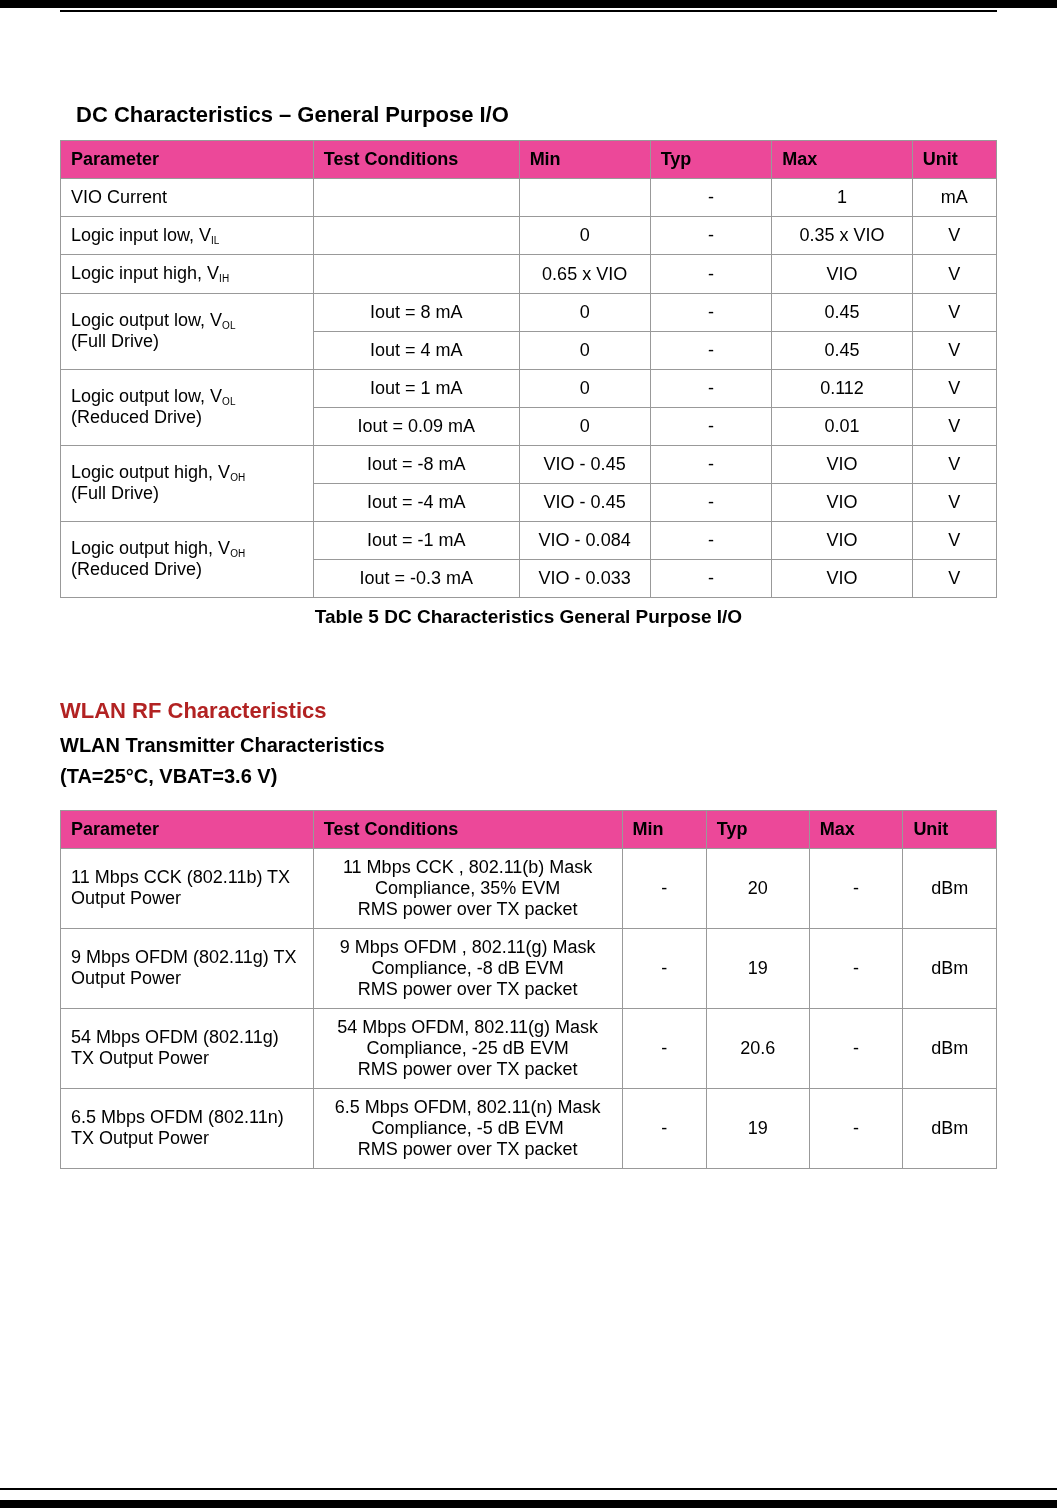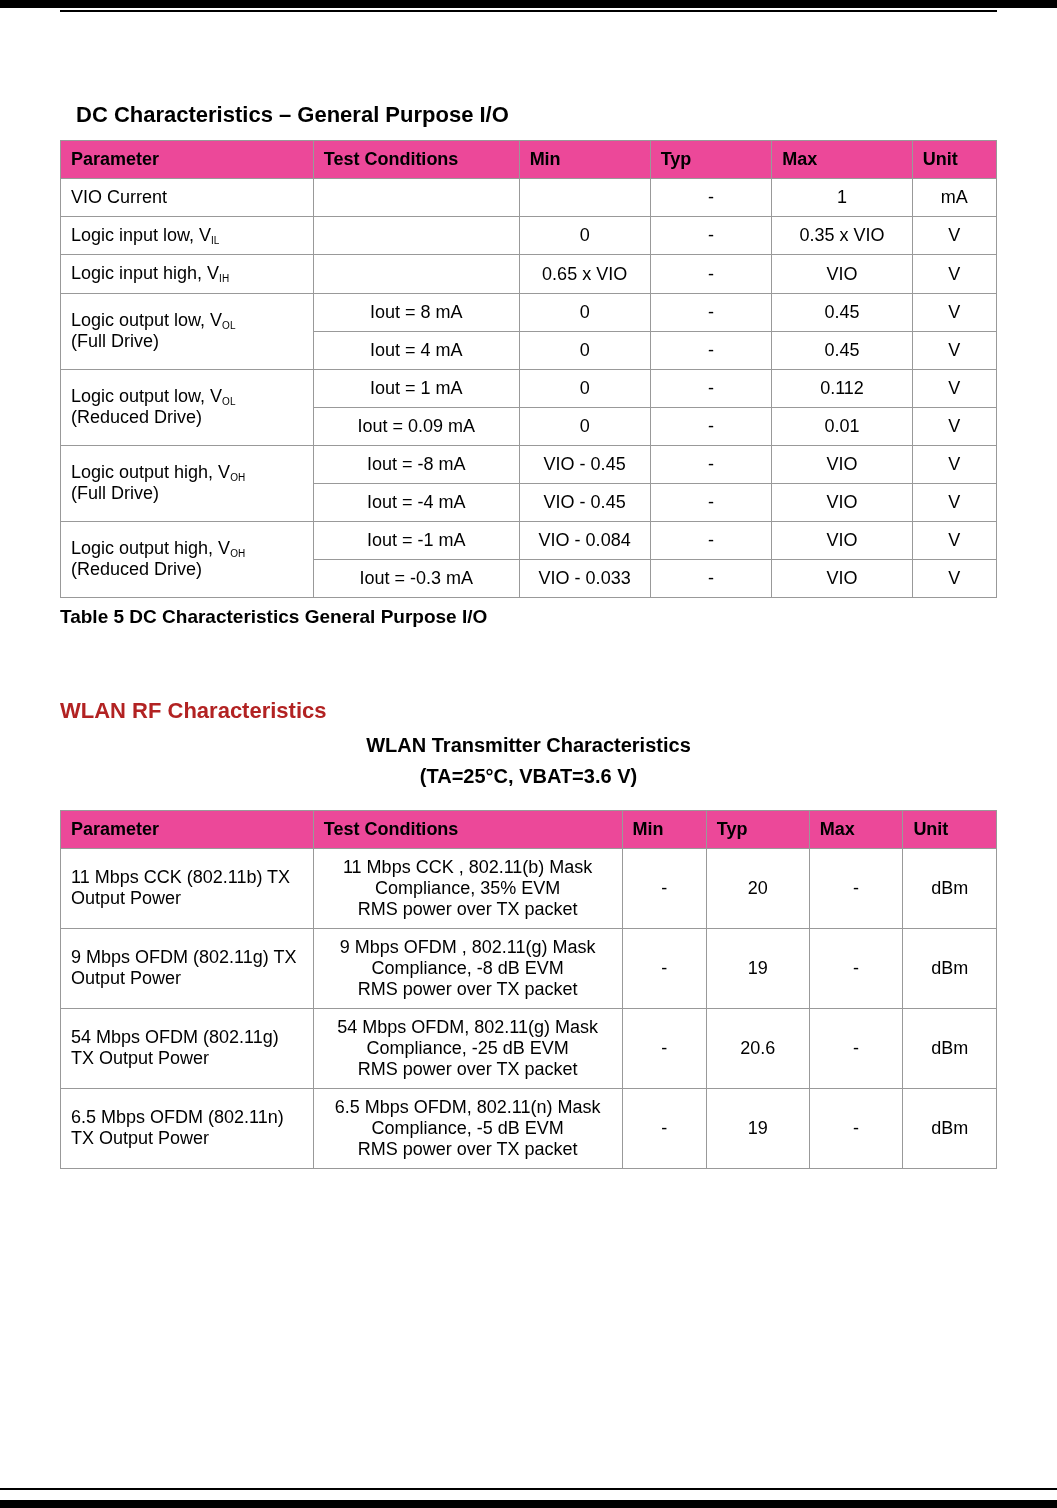--- a/index.html
+++ b/index.html
@@ -41,40 +41,40 @@
     font-size: 22px;
     font-weight: bold;
     margin: 70px 0 8px 0;
     color: #b22222;
   }
   .subheading {
     font-size: 20px;
     font-weight: bold;
     margin: 10px 0 4px 0;
     color: #000;
-    text-align: center;
   }
   table {
     border-collapse: collapse;
     width: 100%;
     font-size: 18px;
   }
   table td, table th {
     border: 1px solid #999;
     padding: 8px 10px;
     vertical-align: middle;
   }
   .header-row td {
     background: #ec4899;
     font-weight: bold;
     text-align: left;
   }
   .param-cell { text-align: left; }
   .center { text-align: center; }
   .caption {
+    text-align: center;
     font-weight: bold;
     font-size: 19px;
     margin: 8px 0 0 0;
   }
   .inline-sub { font-size: 12px; }
   .mtop { margin-top: 22px; }
 </style>
 </head>
 <body>
 

